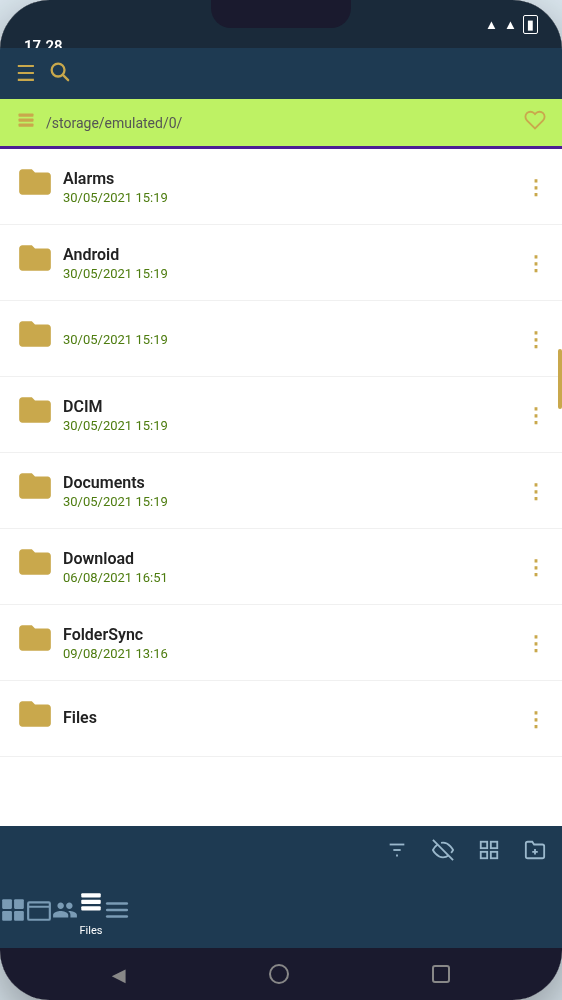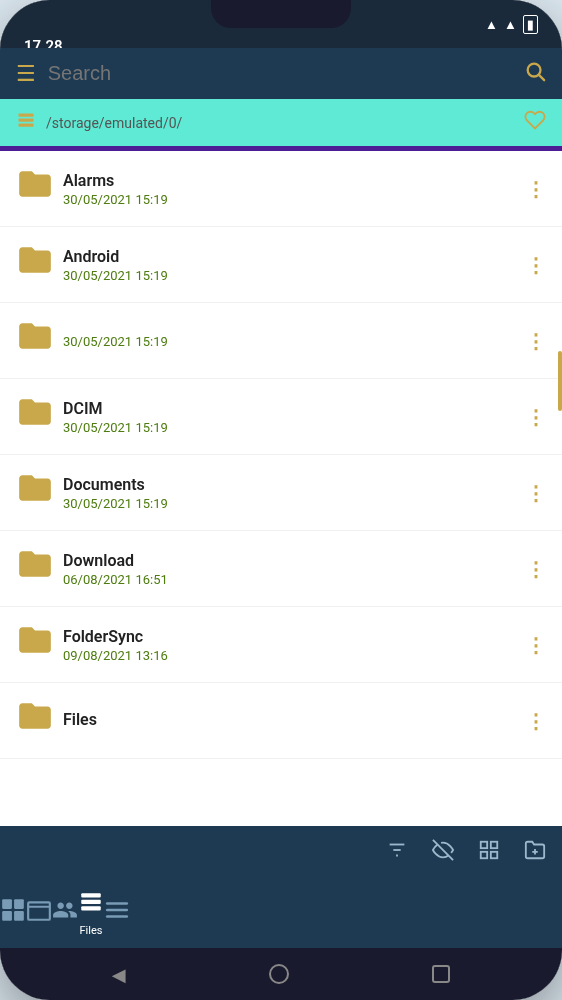--- a/index.html
+++ b/index.html
@@ -96,26 +96,26 @@
       font-weight: 400;
     }
 
     .search-icon {
       color: #c9a84c;
       font-size: 22px;
     }
 
     
     .path-bar {
-      background: #5eead4;
+      background: #bef264;
       padding: 10px 16px;
       display: flex;
       align-items: center;
       justify-content: space-between;
-      border-bottom: 5px solid #4c1d95;
+      border-bottom: 3px solid #4c1d95;
       flex-shrink: 0;
     }
 
     .path-left {
       display: flex;
       align-items: center;
       gap: 10px;
     }
 
     .path-icon {
@@ -265,21 +265,20 @@
       <span class="status-time">17.28</span>
       <div class="status-icons">
         <span style="color:white;font-size:13px;">▲</span>
         <span style="color:white;font-size:13px;">▲</span>
         <span style="color:white;font-size:13px;border:1px solid white;padding:1px 3px;border-radius:2px;">▮</span>
       </div>
     </div>
 
     <div class="search-bar">
       <span class="menu-icon" style="color:#c9a84c;font-size:22px;">☰</span>
-      <input class="search-input" type="text" placeholder="Search" style="">
       <span class="search-icon">
         <svg width="22" height="22" viewBox="0 0 24 24" fill="none" stroke="#c9a84c" stroke-width="2.5" stroke-linecap="round">
           <circle cx="11" cy="11" r="7"></circle>
           <line x1="16.5" y1="16.5" x2="22" y2="22"></line>
         </svg>
       </span>
     </div>
 
     <div class="path-bar">
       <div class="path-left">

